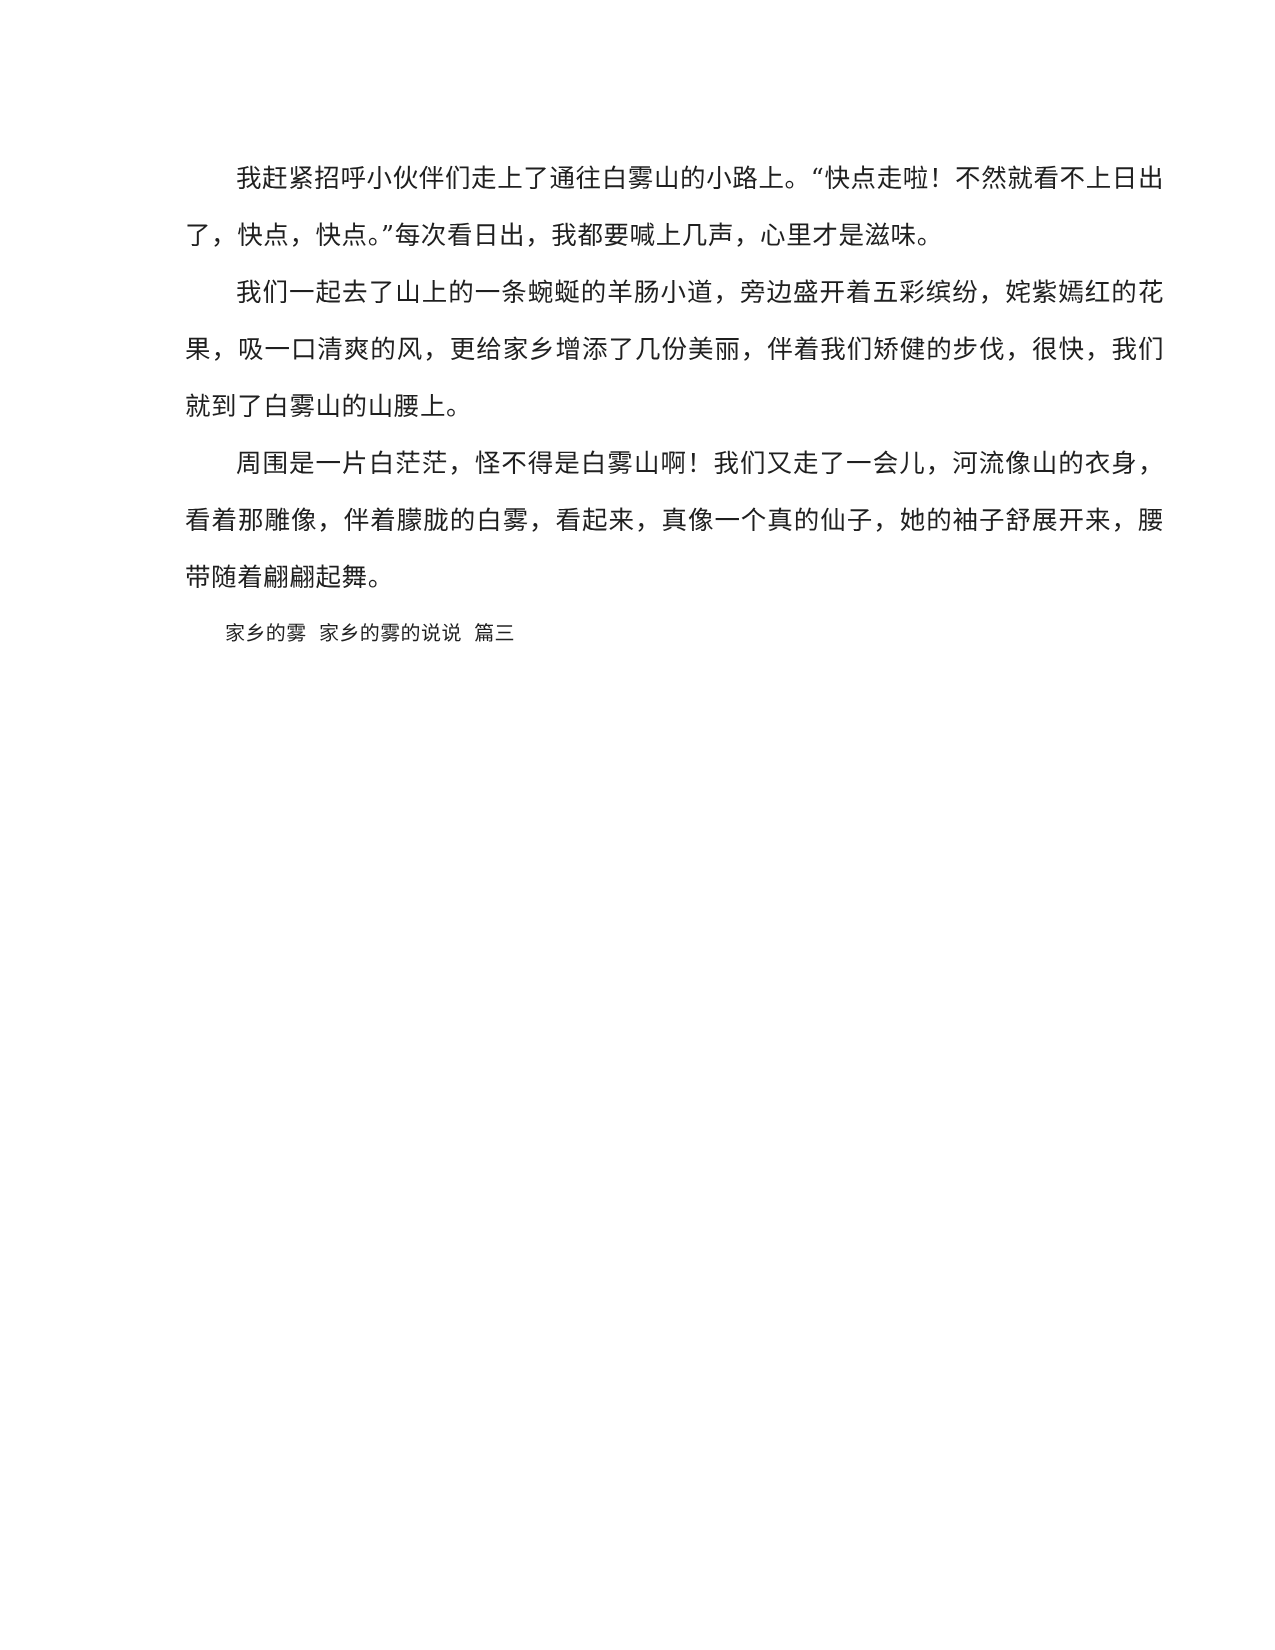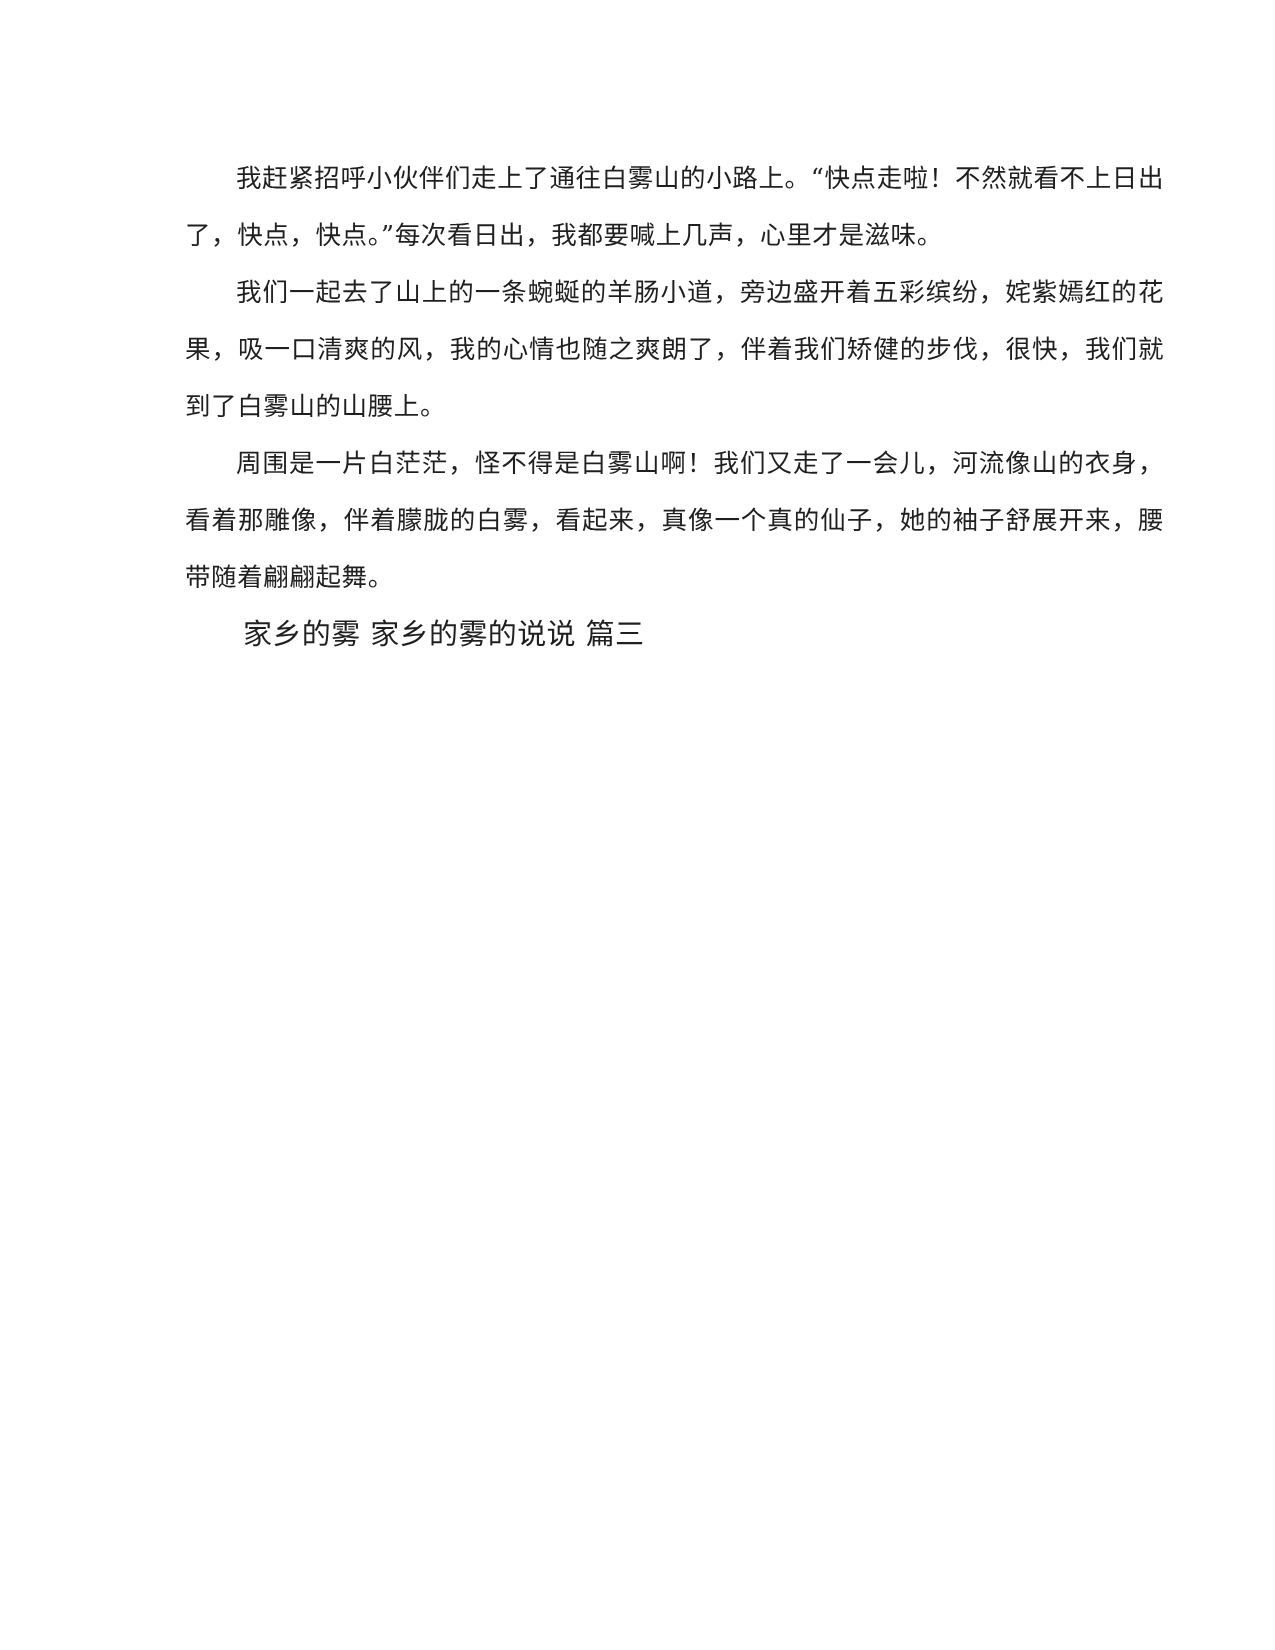--- a/index.html
+++ b/index.html
@@ -31,28 +31,29 @@
     color: #1f1f1f;
   }
   p.para {
     margin: 0;
     text-indent: 2em;
     white-space: normal;
   }
   p.heading {
     margin: 0;
     text-indent: 2em;
-    font-size: 29px;
+    font-size: 20px;
     line-height: 57px;
     letter-spacing: 0.4px;
+    font-family: Liberation Mono, monospace;
   }
 </style>
 </head>
 <body>
 
 <div class="page">
   <div class="doc-body">
     <p class="para">我赶紧招呼小伙伴们走上了通往白雾山的小路上。“快点走啦！不然就看不上日出了，快点，快点。”每次看日出，我都要喊上几声，心里才是滋味。</p>
-    <p class="para">我们一起去了山上的一条蜿蜒的羊肠小道，旁边盛开着五彩缤纷，姹紫嫣红的花果，吸一口清爽的风，我的心情也随之爽朗了，伴着我们矫健的步伐，很快，我们就到了白雾山的山腰上。</p>
+    <p class="para">我们一起去了山上的一条蜿蜒的羊肠小道，旁边盛开着五彩缤纷，姹紫嫣红的花果，吸一口清爽的风，更给家乡增添了几份美丽，伴着我们矫健的步伐，很快，我们就到了白雾山的山腰上。</p>
     <p class="para">周围是一片白茫茫，怪不得是白雾山啊！我们又走了一会儿，河流像山的衣身，看着那雕像，伴着朦胧的白雾，看起来，真像一个真的仙子，她的袖子舒展开来，腰带随着翩翩起舞。</p>
     <p class="heading">家乡的雾 家乡的雾的说说 篇三</p>
   </div>
 </div>
 
 </body></html>

